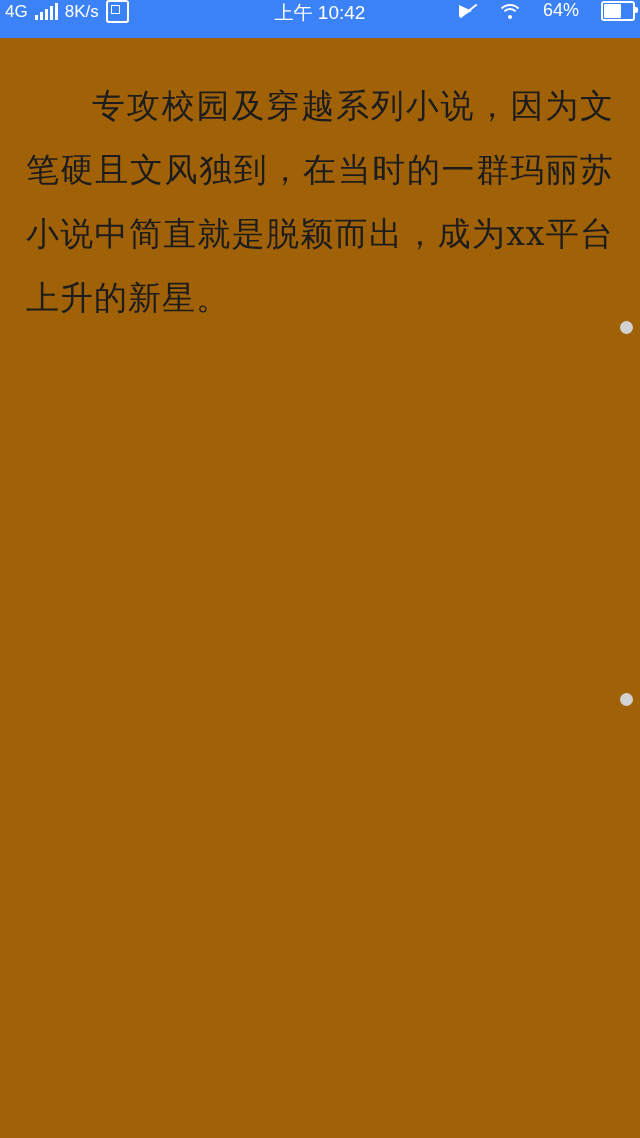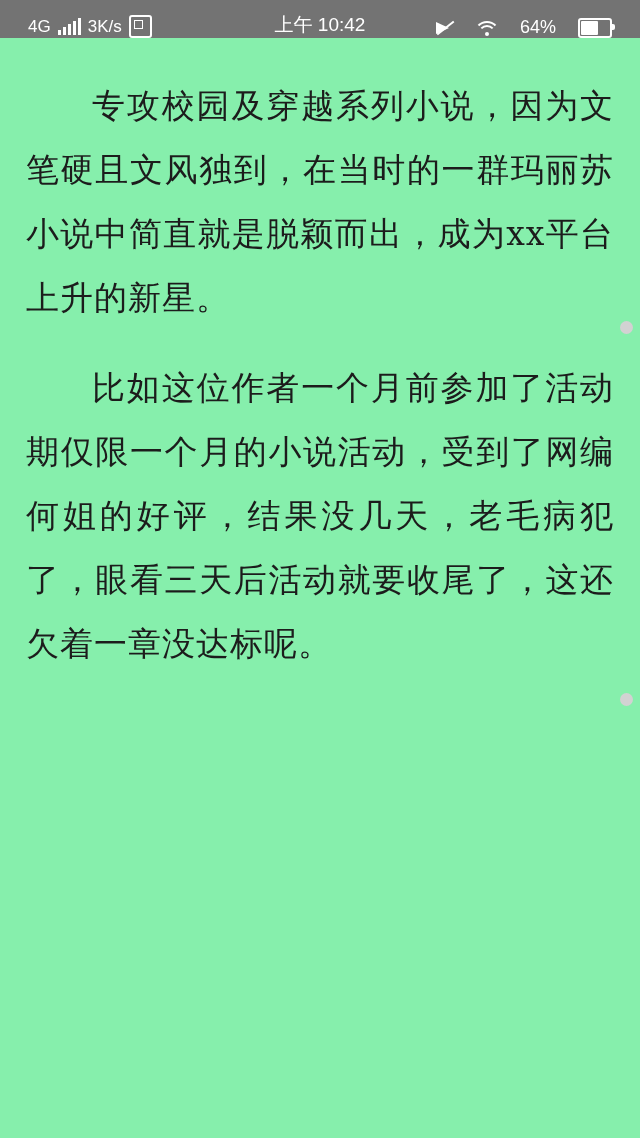--- a/index.html
+++ b/index.html
@@ -10,25 +10,25 @@
   body {
     width: 640px;
     height: 1138px;
     overflow: hidden;
     font-family: "Liberation Sans", sans-serif;
   }
 
   
   .status-bar {
     height: 38px;
-    background: #737373;
+    background: #3b82f6;
     color: #ffffff;
     display: flex;
-    align-items: flex-end;
-    padding: 0 28px;
+    align-items: flex-start;
+    padding: 0 5px;
     box-sizing: border-box;
     font-size: 19px;
     position: relative;
   }
   .status-left {
     display: flex;
     align-items: center;
     gap: 7px;
   }
   .status-right {
@@ -171,21 +171,21 @@
     background: #ffffff;
     border-radius: 1px;
   }
 
   
   .reader {
     position: relative;
     height: 1100px;
     padding: 36px 26px 0 26px;
     box-sizing: border-box;
-    background: #86efac;
+    background: #a16207;
   }
   .reader p {
     margin: 0 0 26px 0;
     font-family: "DejaVu Serif", "Liberation Serif", serif;
     font-size: 33px;
     line-height: 64px;
     color: #1c1c1c;
     text-indent: 2em;
     text-align: justify;
     letter-spacing: 1px;
@@ -208,21 +208,21 @@
 <div class="status-bar">
   <div class="status-left">
     <span class="net-type">4G</span>
     <span class="signal-bars">
       <i></i>
         <i></i>
         <i></i>
         <i></i>
         <i></i>
     </span>
-    <span class="speed">3K/s</span>
+    <span class="speed">8K/s</span>
     <span class="box-icon"></span>
   </div>
 
   <div class="clock">上午 10:42</div>
 
   <div class="status-right">
     <span class="mute-icon">
       <span class="tri"></span>
         <span class="slash"></span>
     </span>
@@ -233,17 +233,16 @@
     </span>
     <span class="battery-pct">64%</span>
     <span class="battery">
         <span class="fill"></span>
       </span>
   </div>
 </div>
 
 <div class="reader">
   <p>专攻校园及穿越系列小说，因为文笔硬且文风独到，在当时的一群玛丽苏小说中简直就是脱颖而出，成为xx平台上升的新星。</p>
-  <p>比如这位作者一个月前参加了活动期仅限一个月的小说活动，受到了网编何姐的好评，结果没几天，老毛病犯了，眼看三天后活动就要收尾了，这还欠着一章没达标呢。</p>
 
   <span class="scroll-dot d1"></span>
   <span class="scroll-dot d2"></span>
 </div>
 
 </body></html>

